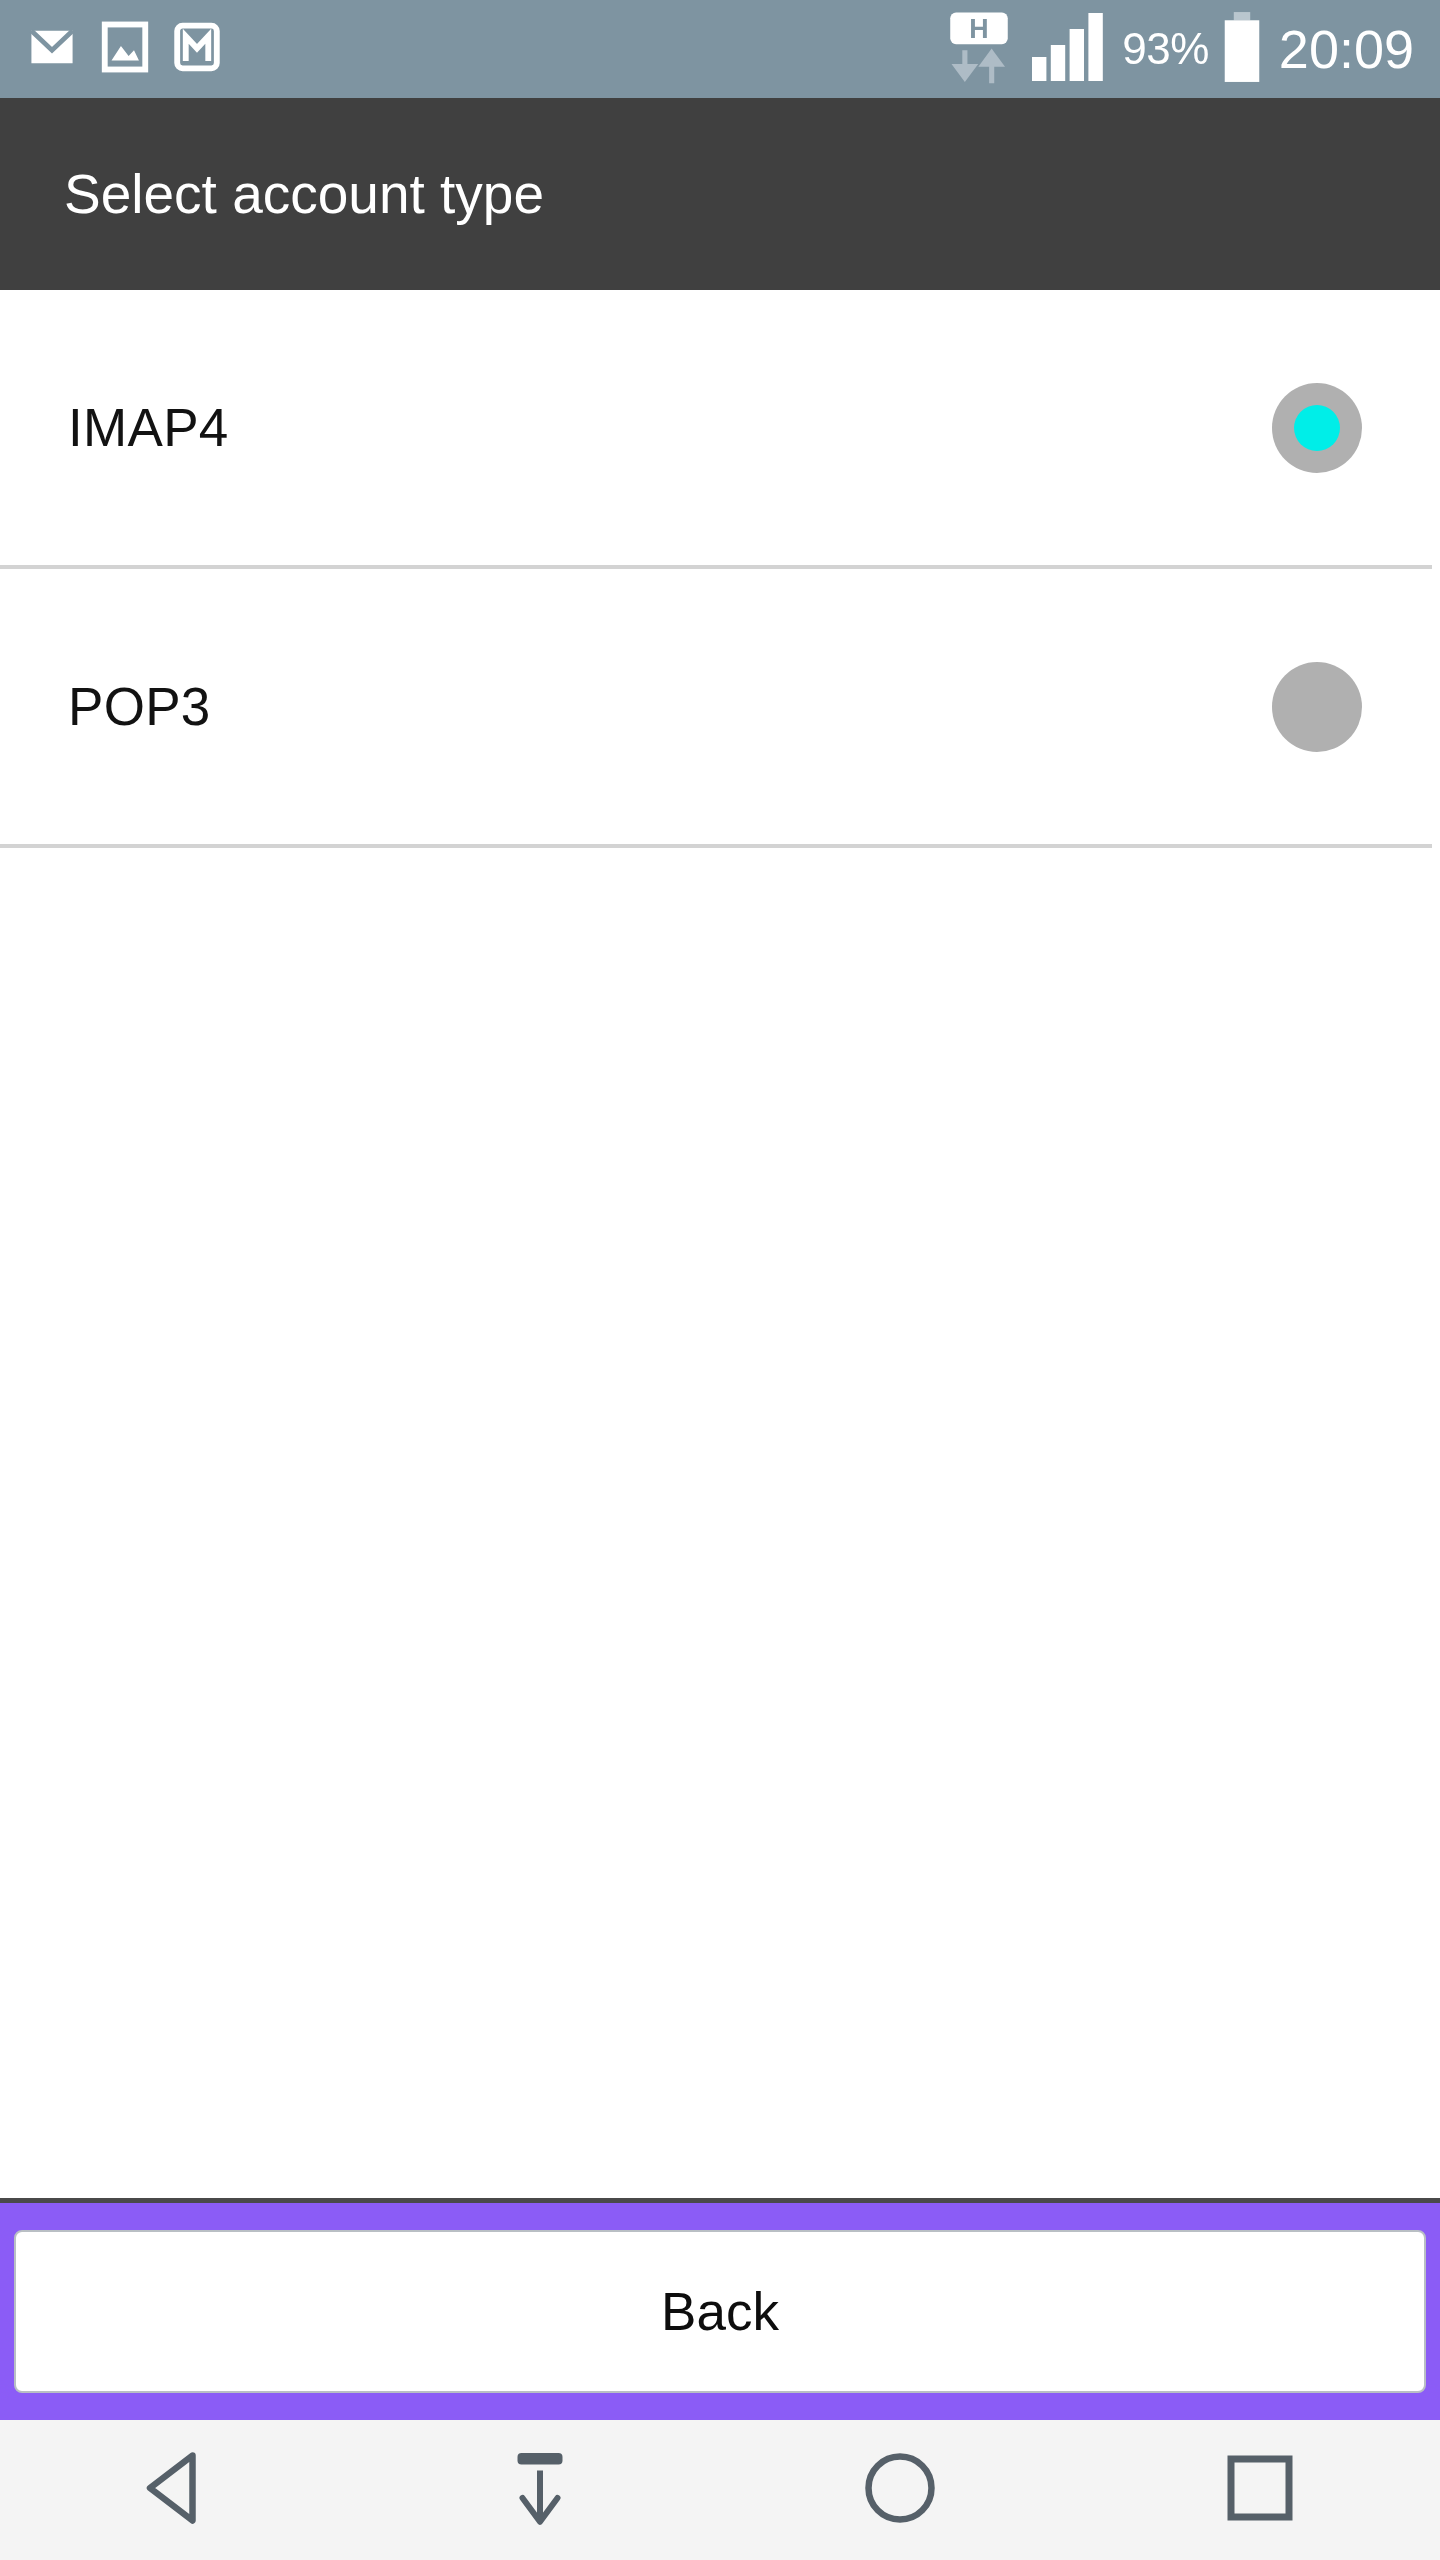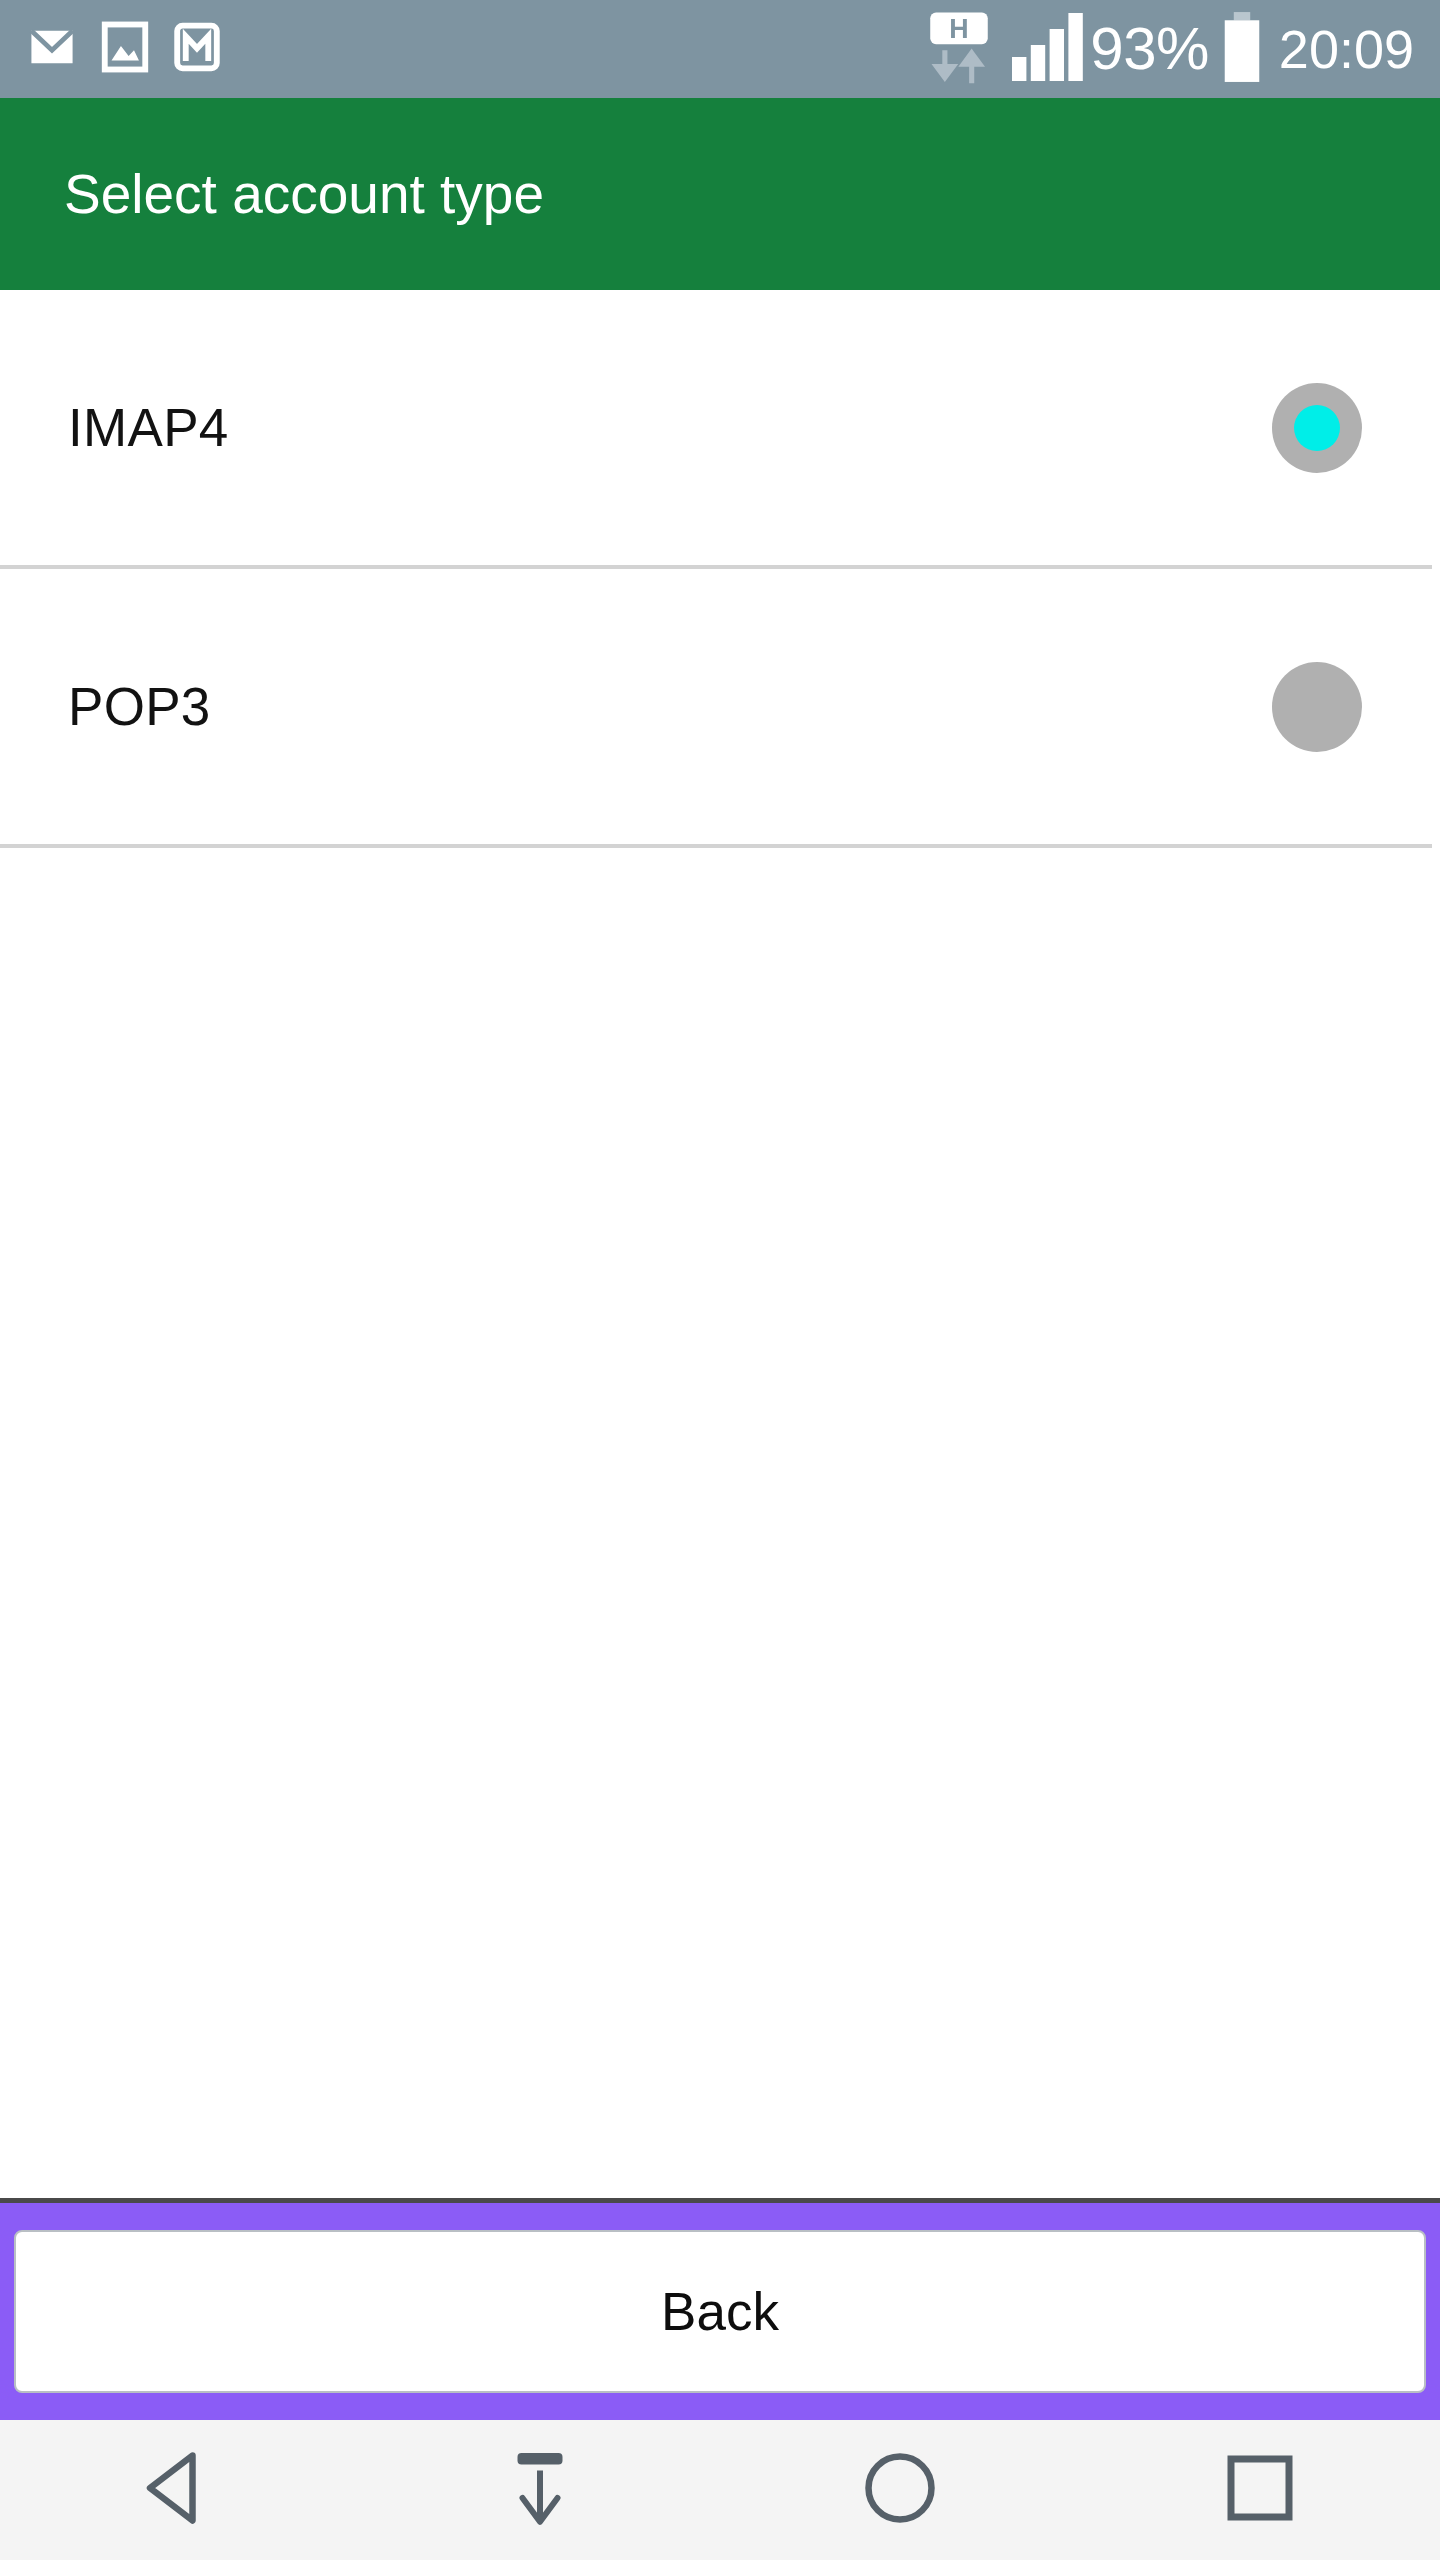--- a/index.html
+++ b/index.html
@@ -42,40 +42,40 @@
 
   .net-badge {
     display: flex;
     flex-direction: column;
     align-items: center;
     margin-right: 14px;
   }
 
   .battery-pct {
     color: #ffffff;
-    font-size: 60px;
+    font-size: 44px;
     letter-spacing: -0.5px;
-    margin: 0 10px 0 0;
+    margin: 0 10px 0 12px;
     line-height: 1;
   }
   .clock {
     color: #ffffff;
     font-size: 54px;
     letter-spacing: 0px;
     margin-left: 14px;
     line-height: 1;
   }
 
   
   .header {
     position: absolute;
     left: 0; top: 98px;
     width: 1440px;
     height: 192px;
-    background: #15803d;
+    background: #404040;
     box-sizing: border-box;
   }
   .header-title {
     position: absolute;
     left: 64px;
     top: 50%;
     transform: translateY(-50%);
     color: #ffffff;
     font-size: 55px;
     line-height: 1;

